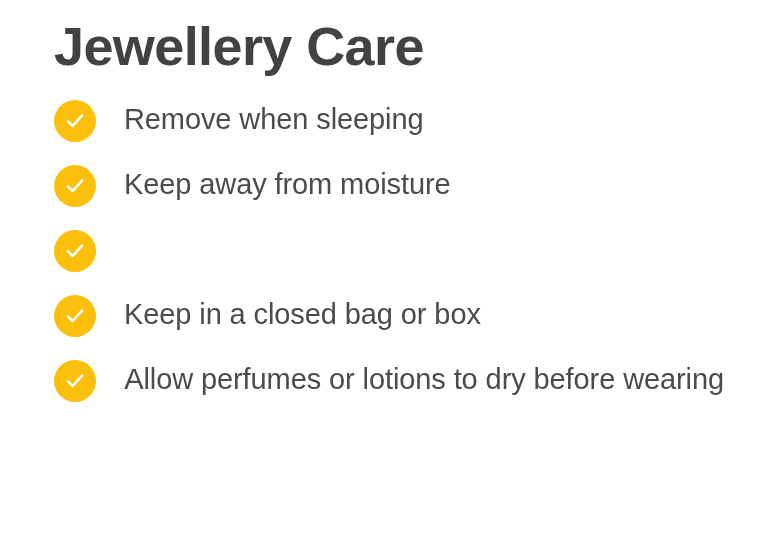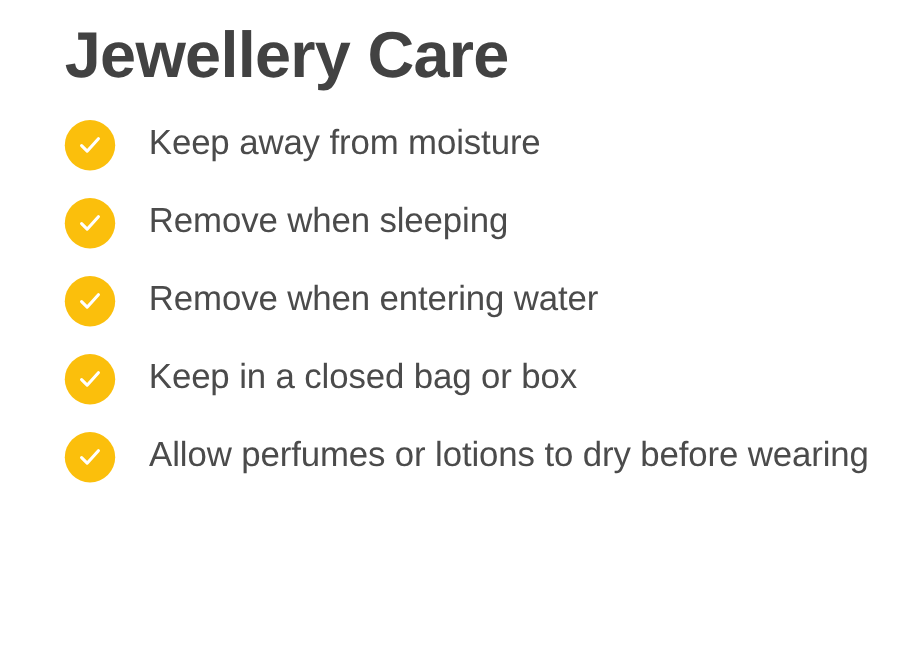--- a/index.html
+++ b/index.html
@@ -102,40 +102,39 @@
   <h1 class="panel-title">Jewellery Care</h1>
 
   <ul class="care-list">
 
     <li class="care-item">
       <span class="check-badge">
         <svg viewBox="0 0 24 24" aria-hidden="true">
           <path d="M5 12.4 L9.6 17 L19 6.6" fill="none" stroke="#ffffff" stroke-width="2.6" stroke-linecap="round" stroke-linejoin="round"></path>
         </svg>
       </span>
-      <span class="item-text">Keep away from moisture</span>
+      <span class="item-text">Remove when sleeping</span>
     </li>
 
     <li class="care-item">
       <span class="check-badge">
         <svg viewBox="0 0 24 24" aria-hidden="true">
           <path d="M5 12.4 L9.6 17 L19 6.6" fill="none" stroke="#ffffff" stroke-width="2.6" stroke-linecap="round" stroke-linejoin="round"></path>
         </svg>
       </span>
-      <span class="item-text">Remove when sleeping</span>
+      <span class="item-text">Keep away from moisture</span>
     </li>
 
 
     <li class="care-item">
       <span class="check-badge">
         <svg viewBox="0 0 24 24" aria-hidden="true">
           <path d="M5 12.4 L9.6 17 L19 6.6" fill="none" stroke="#ffffff" stroke-width="2.6" stroke-linecap="round" stroke-linejoin="round"></path>
         </svg>
       </span>
-      <span class="item-text">Remove when entering water</span>
     </li>
 
     <li class="care-item">
       <span class="check-badge">
         <svg viewBox="0 0 24 24" aria-hidden="true">
           <path d="M5 12.4 L9.6 17 L19 6.6" fill="none" stroke="#ffffff" stroke-width="2.6" stroke-linecap="round" stroke-linejoin="round"></path>
         </svg>
       </span>
       <span class="item-text">Keep in a closed bag or box</span>
     </li>

